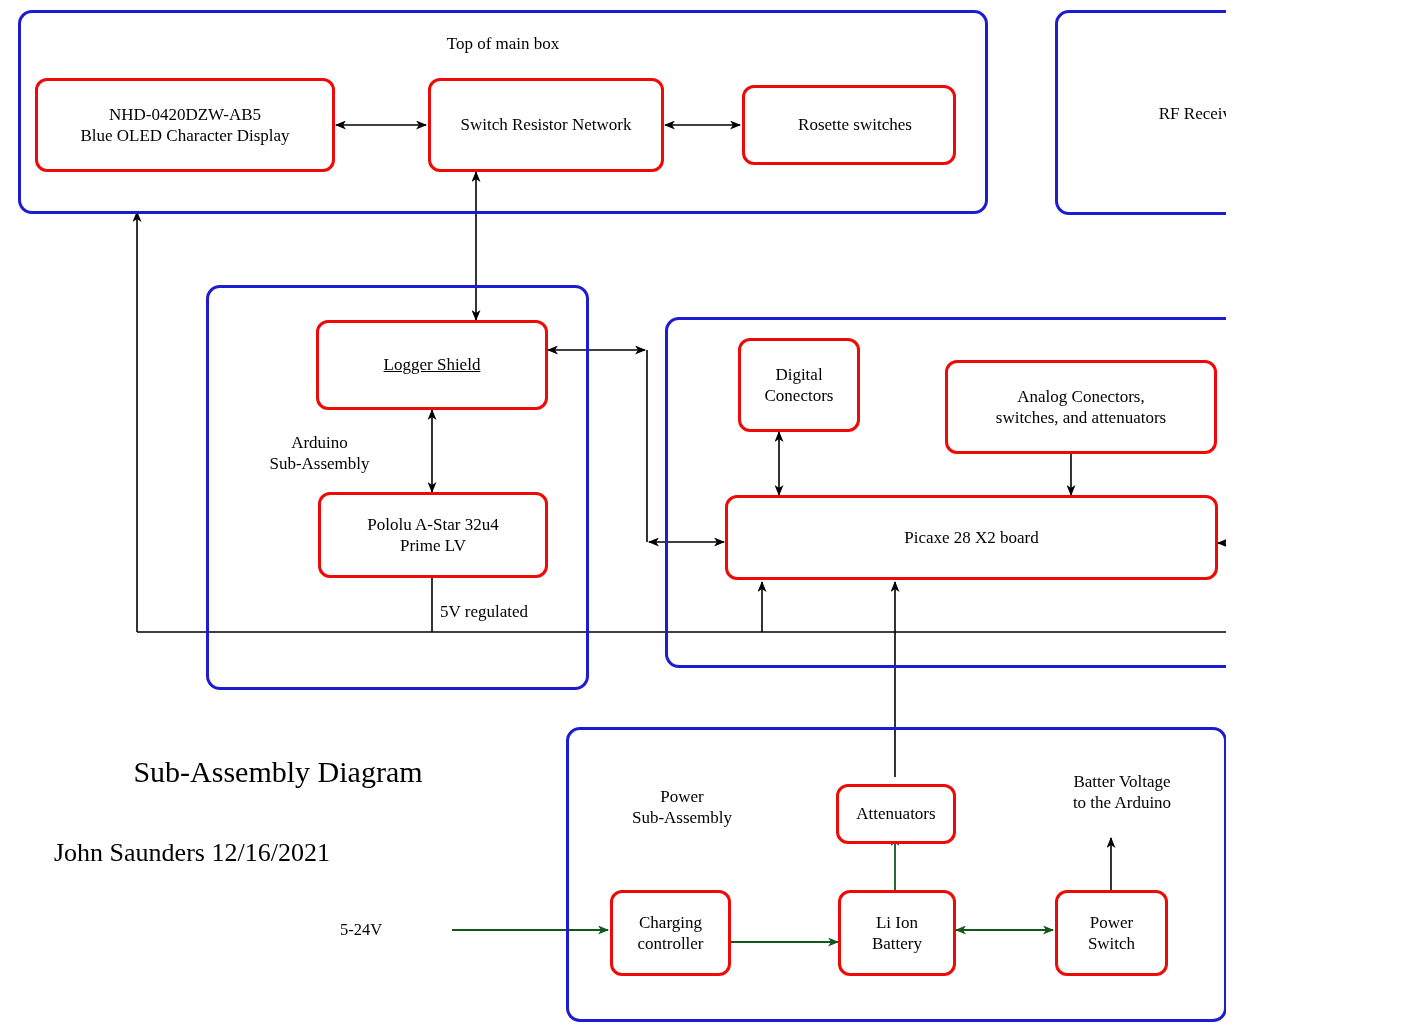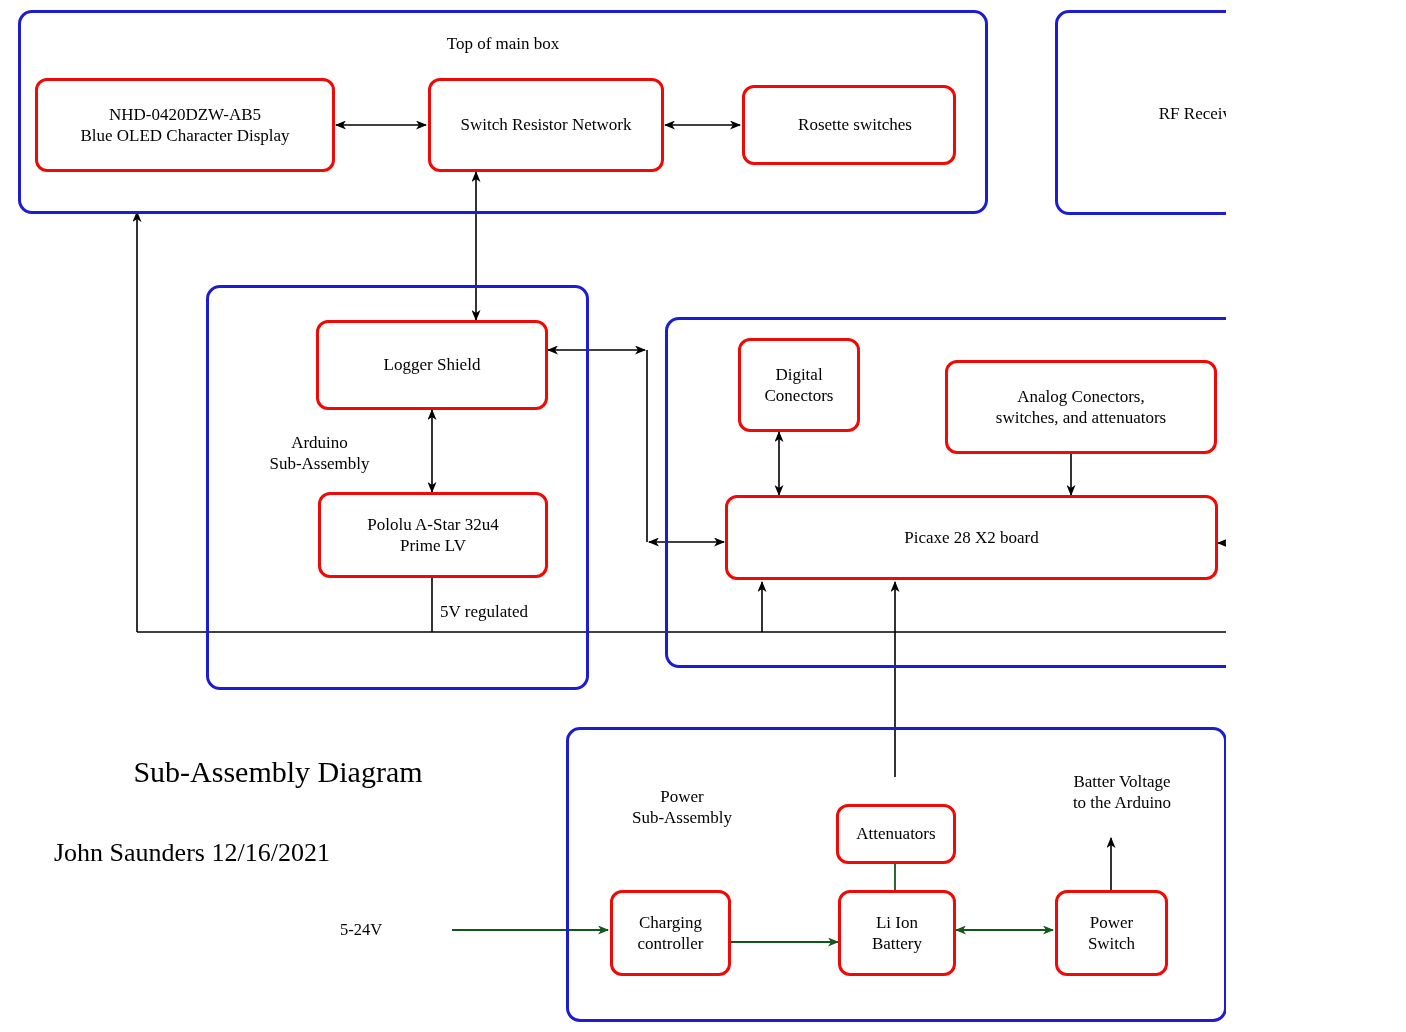--- a/index.html
+++ b/index.html
@@ -117,21 +117,21 @@
   </div>
 
   <div class="blk fs17" style="left:428px;top:78px;width:236px;height:94px;">
     <span>Switch Resistor Network</span>
   </div>
 
   <div class="blk fs17" style="left:742px;top:85px;width:214px;height:80px;padding-left:12px;">
     <span>Rosette switches</span>
   </div>
 
-  <div class="blk fs17" style="left:316px;top:320px;width:232px;height:90px;">
+  <div class="blk fs17" style="left:316px;top:320px;width:232px;height:90px;text-decoration:underline;">
     <span>Logger Shield</span>
   </div>
 
   <div class="blk fs17" style="left:318px;top:492px;width:230px;height:86px;">
     <span>
       <span>Pololu A-Star 32u4</span>
       <span>Prime LV</span>
     </span>
   </div>
 
@@ -148,21 +148,21 @@
     <span>
       <span>Analog Conectors,</span>
       <span>switches, and attenuators</span>
     </span>
   </div>
 
   <div class="blk fs17" style="left:725px;top:495px;width:493px;height:85px;">
     <span>Picaxe 28 X2 board</span>
   </div>
 
-  <div class="blk fs17" style="left:836px;top:804px;width:120px;height:60px;border-radius:12px;">
+  <div class="blk fs17" style="left:836px;top:784px;width:120px;height:60px;border-radius:12px;">
     <span>Attenuators</span>
   </div>
 
   <div class="blk fs17" style="left:610px;top:890px;width:121px;height:86px;text-align:center;">
     <span>
       <span>Charging</span>
       <span>controller</span>
     </span>
   </div>
 

